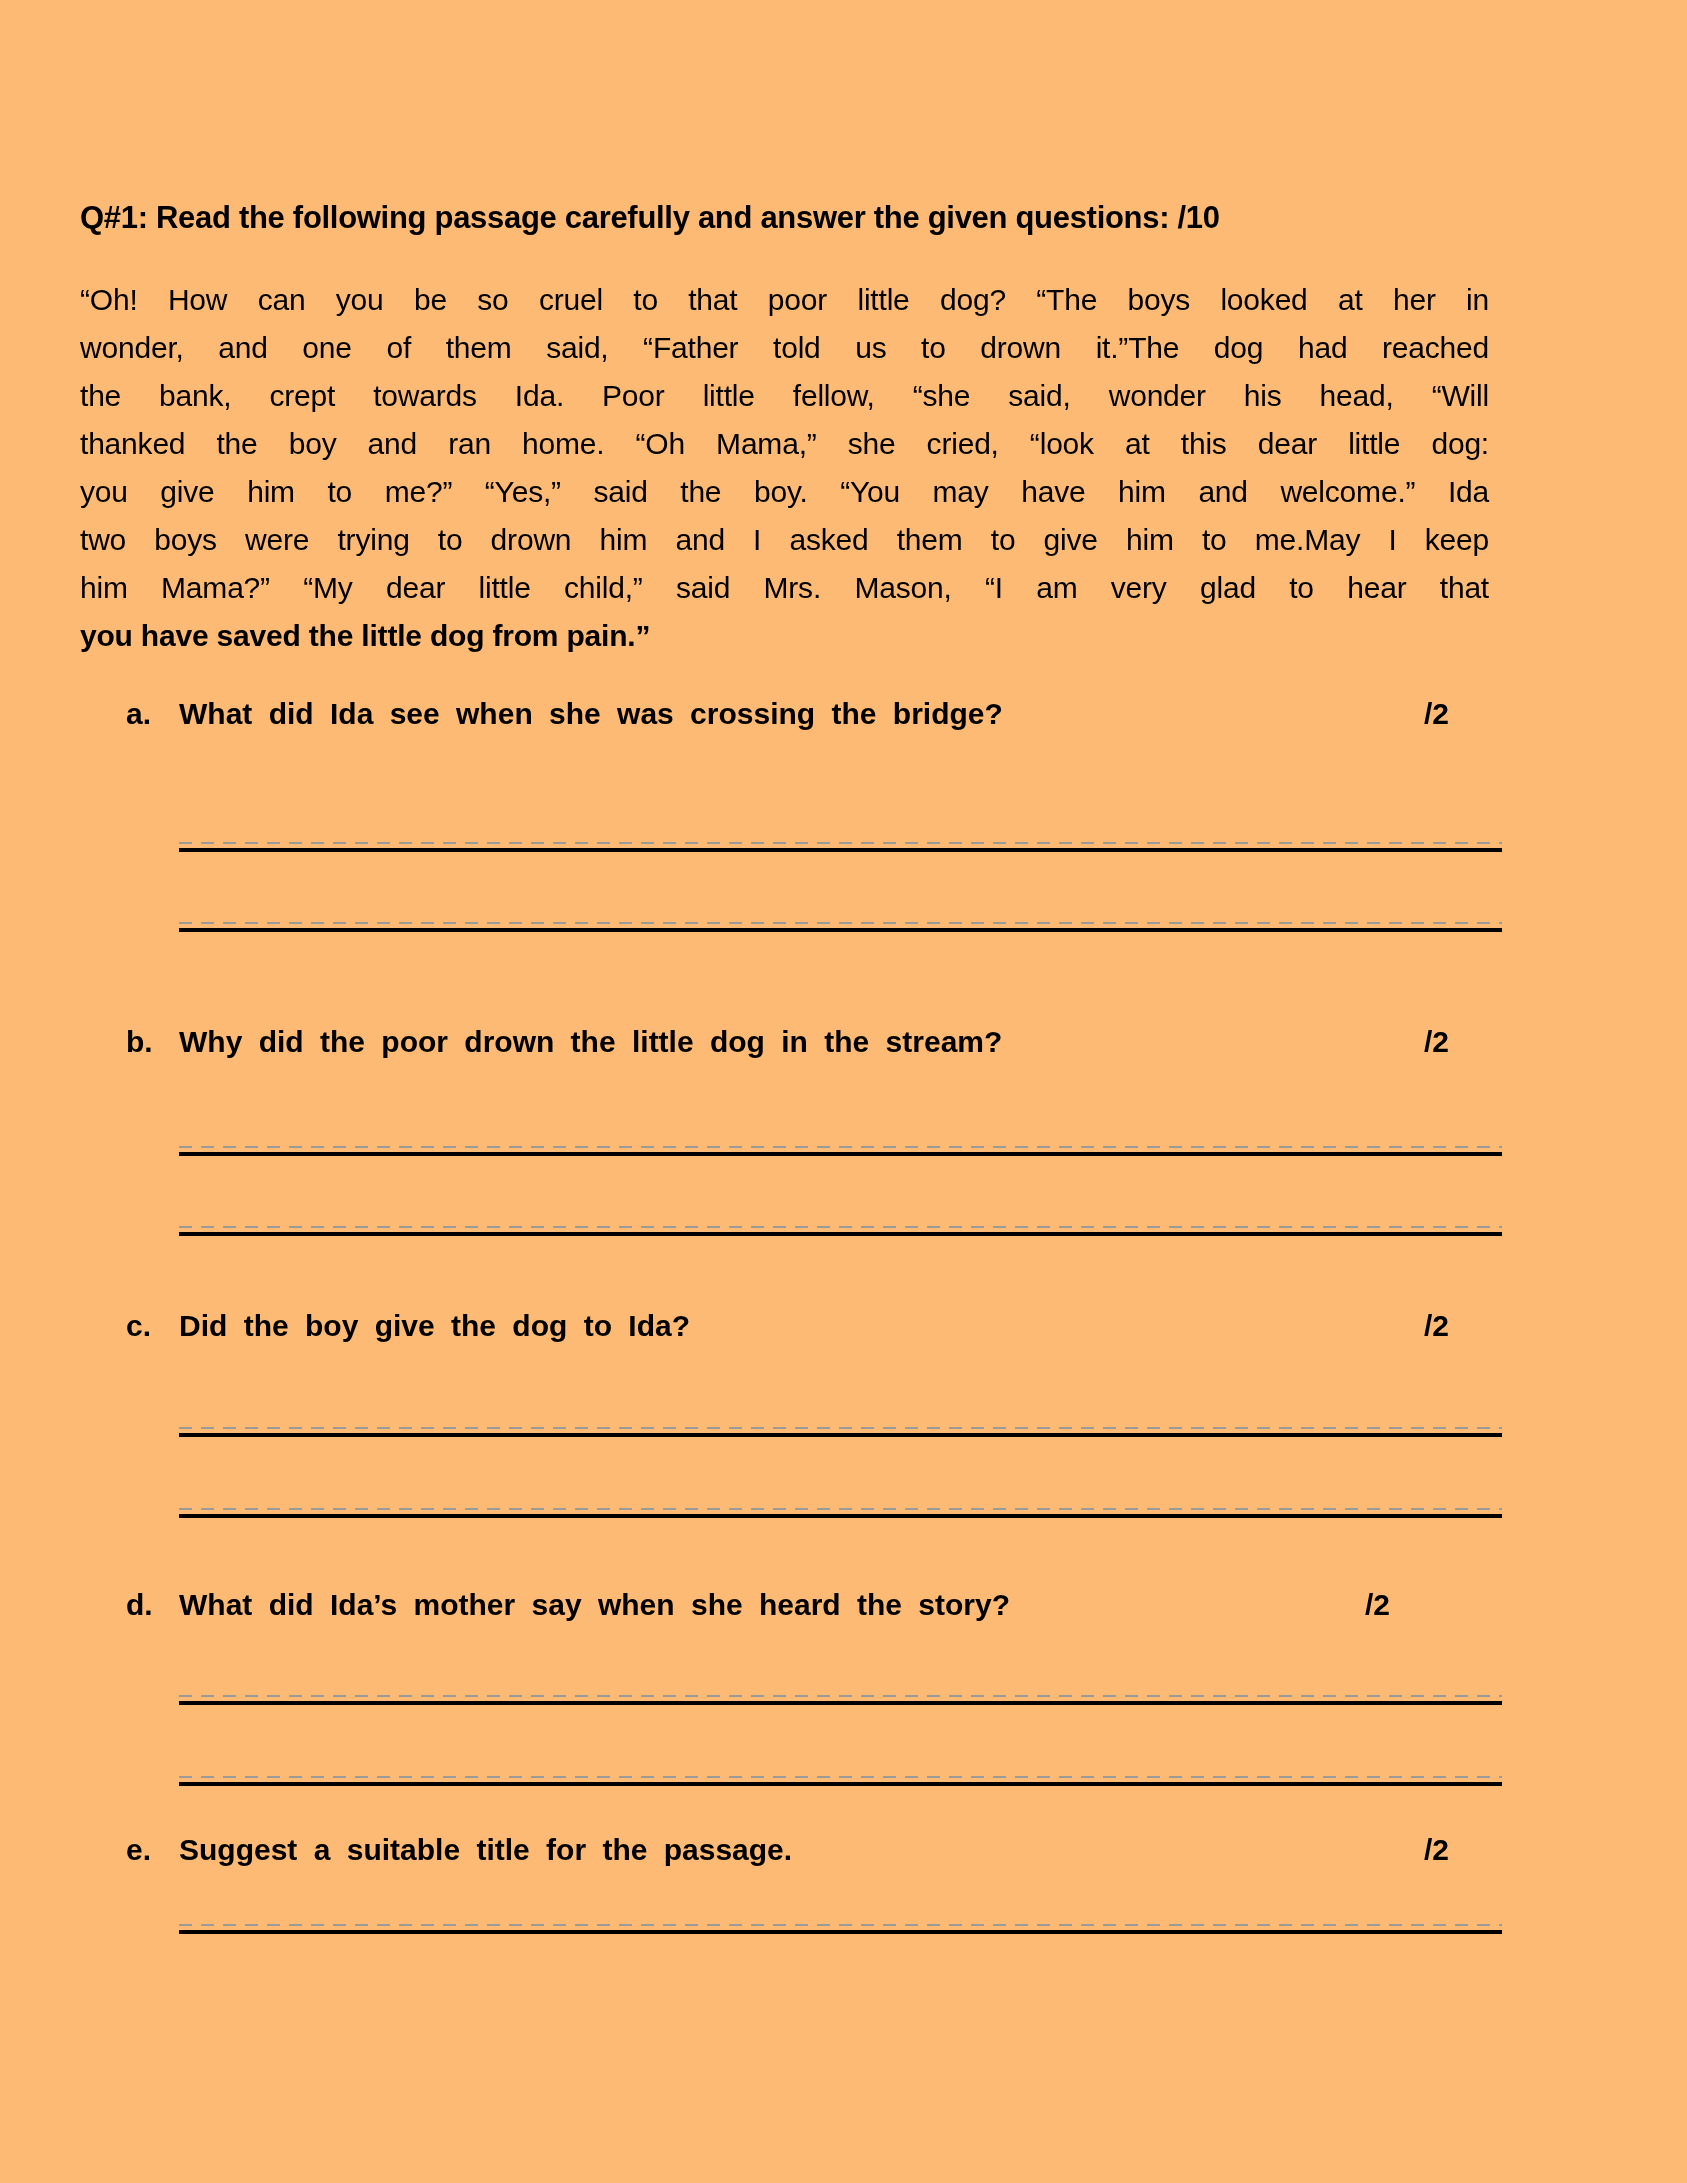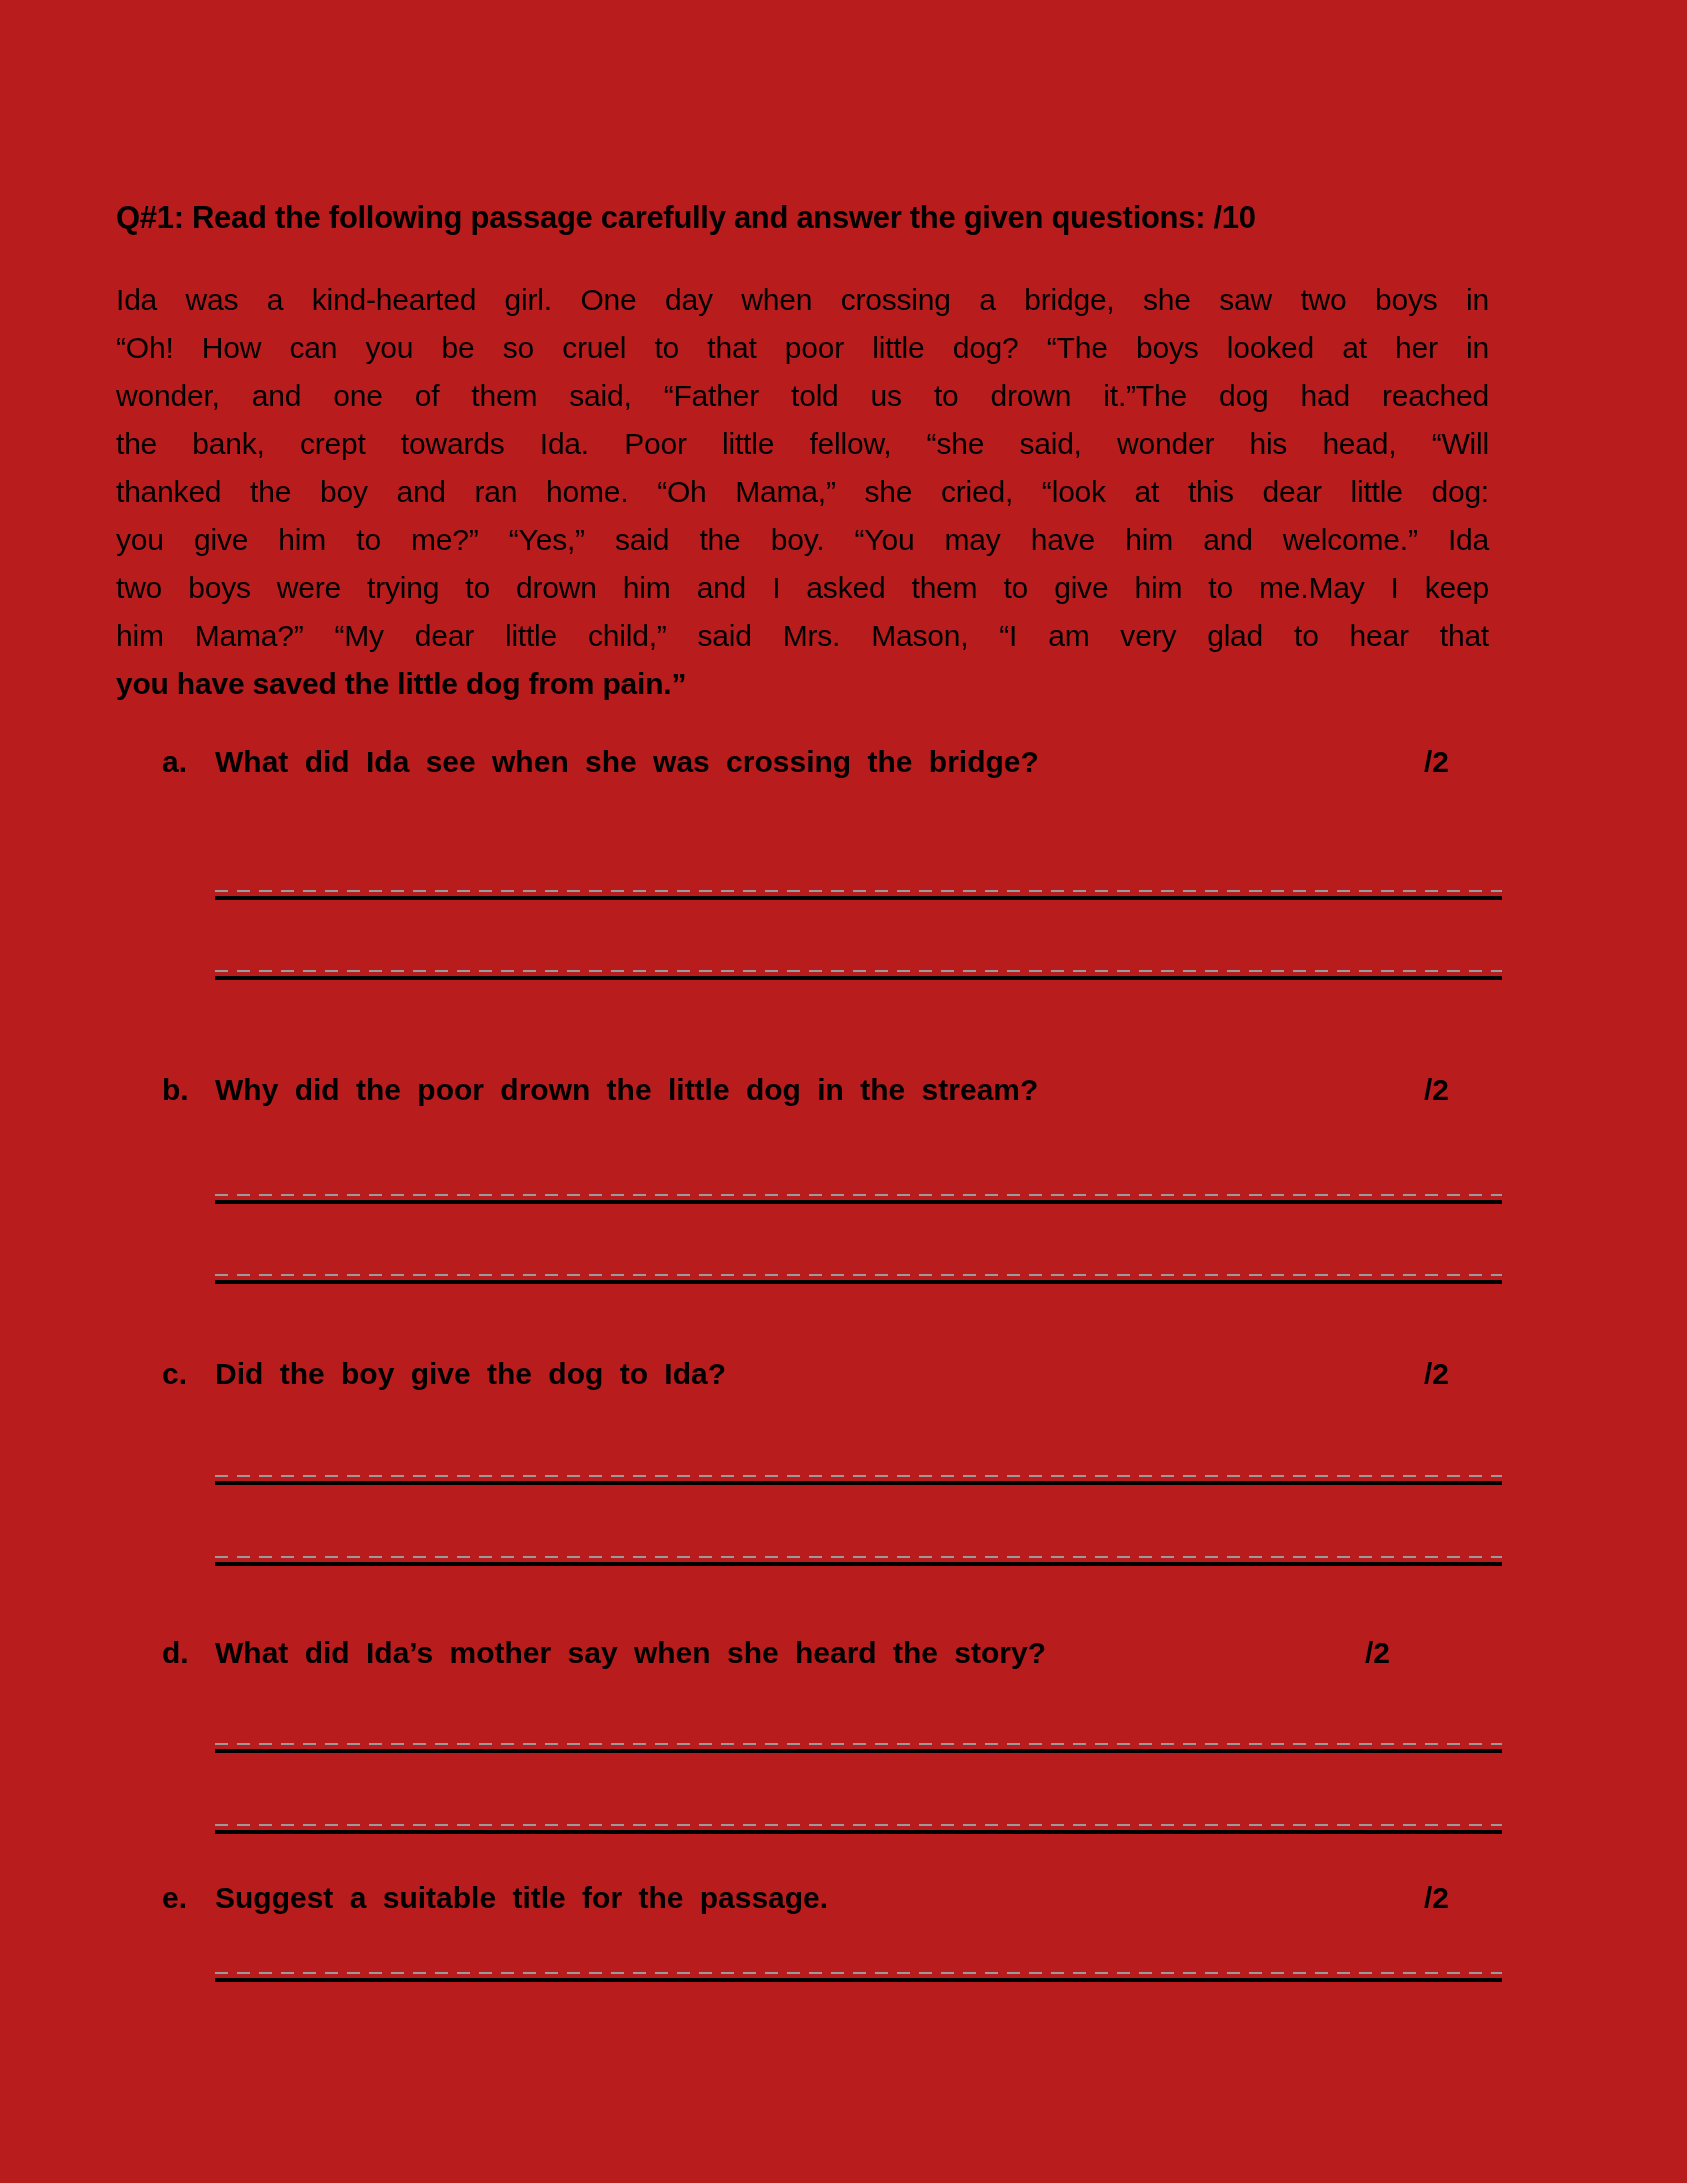--- a/index.html
+++ b/index.html
@@ -4,25 +4,25 @@
 <style>
   html, body {
     margin: 0;
     padding: 0;
     background: #ffffff;
   }
   .page {
     position: relative;
     width: 1687px;
     height: 2183px;
-    background: #b91c1c;
+    background: #fdba74;
     color: #000000;
     font-family: "Liberation Sans", "DejaVu Sans", sans-serif;
     box-sizing: border-box;
-    padding: 198px 198px 0 116px;
+    padding: 198px 198px 0 80px;
     overflow: hidden;
   }
   .title {
     font-size: 31px;
     font-weight: 700;
     line-height: 40px;
     white-space: nowrap;
     letter-spacing: -0.3px;
   }
   .passage {
@@ -96,21 +96,20 @@
   .q-e .al-first { margin-top: 50px; }
 </style>
 </head>
 <body>
 
 <div class="page">
 
   <div class="title">Q#1: Read the following passage carefully and answer the given questions: /10</div>
 
   <div class="passage">
-    <div class="passage-line">Ida was a kind-hearted girl. One day when crossing a bridge, she saw two boys in</div>
     <div class="passage-line">“Oh! How can you be so cruel to that poor little dog? “The boys looked at her in</div>
     <div class="passage-line">wonder, and one of them said, “Father told us to drown it.”The dog had reached</div>
     <div class="passage-line">the bank, crept towards Ida. Poor little fellow, “she said, wonder his head, “Will</div>
     <div class="passage-line">thanked the boy and ran home. “Oh Mama,” she cried, “look at this dear little dog:</div>
     <div class="passage-line">you give him to me?”  “Yes,” said the boy. “You may have him and welcome.” Ida</div>
     <div class="passage-line">two boys were trying to drown him and I asked them to give him to me.May I keep</div>
     <div class="passage-line">him Mama?” “My dear little child,” said Mrs. Mason, “I am very glad to hear that</div>
     <div class="passage-line last">you have saved the little dog from pain.”</div>
   </div>
 

